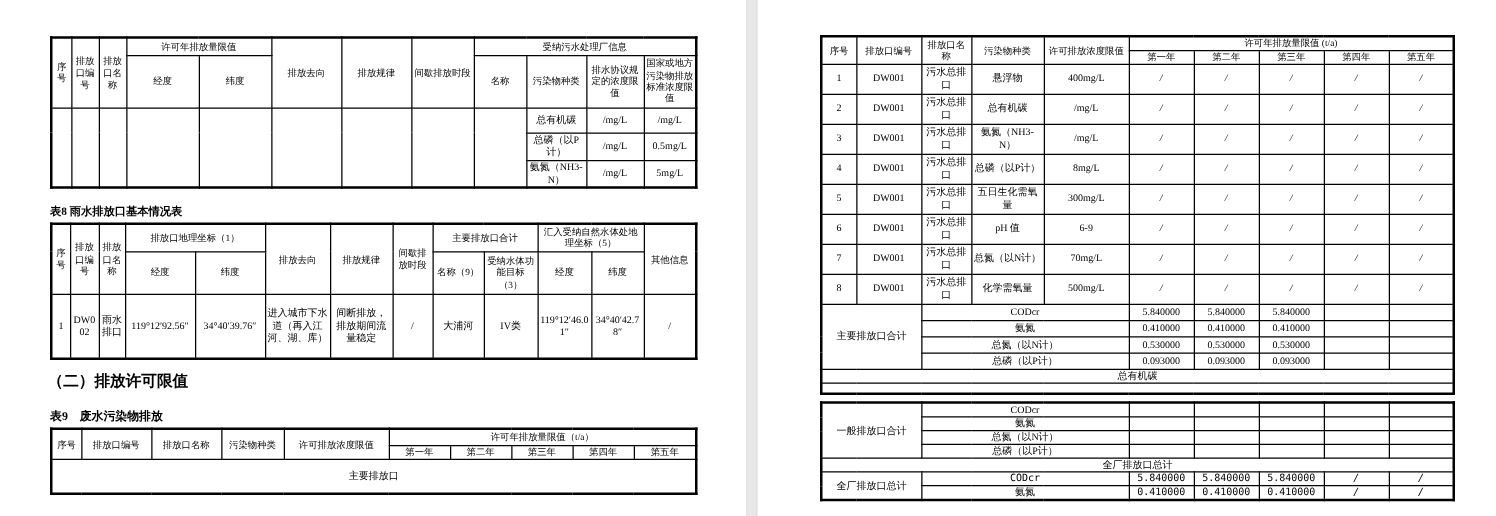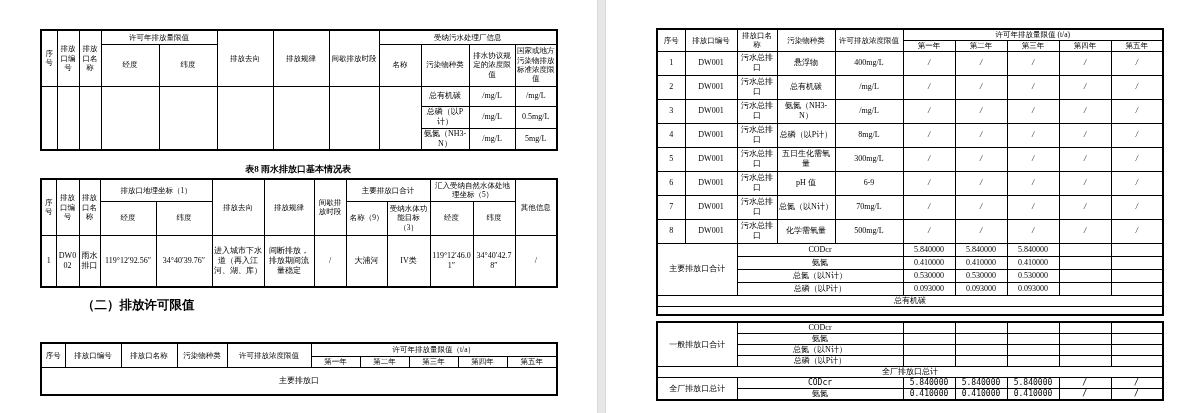--- a/index.html
+++ b/index.html
@@ -15,22 +15,22 @@
   table.tb{
     border-collapse:collapse;table-layout:fixed;position:absolute;
     border:2px solid #000;background:#fff;
   }
   table.tb td{
     border:1px solid #000;text-align:center;vertical-align:middle;
     font-size:8px;line-height:1.25;padding:0 1px;overflow:hidden;
     word-break:break-all;
   }
   table.tb td.hd{font-size:7.5px;}
-  .title{position:absolute;text-align:center;font-weight:bold;font-size:9px;}
-  #heading2{position:absolute;font-weight:bold;font-size:12.5px;margin-left:44px;}
+  .title{position:absolute;font-weight:bold;font-size:9px;}
+  #heading2{position:absolute;font-weight:bold;font-size:12.5px;}
   .mono{font-family:"DejaVu Sans Mono","Liberation Mono",monospace;font-size:7.5px;}
   .slash{font-style:italic;}
 </style>
 </head>
 <body>
 
 <div class="page" id="pageL">
 
   <table class="tb" style="left:40px;top:29px;width:516px;">
     <colgroup>
@@ -145,20 +145,21 @@
       <td>IV类</td>
       <td>119°12′46.01″</td>
       <td>34°40′42.78″</td>
       <td>/</td>
     </tr>
   </tbody>
     </table>
 
   <div id="heading2" style="left:38px;top:297px;">（二）排放许可限值</div>
 
+  <div class="title" style="left:40px;top:327px;width:516px;font-size:9.5px;">表9　废水污染物排放</div>
 
   <table class="tb" style="left:40px;top:342px;width:516px;">
     <colgroup>
       <col style="width:24px">
         <col style="width:56px">
         <col style="width:56px">
       <col style="width:50px">
         <col style="width:84px">
       <col style="width:49px">
         <col style="width:49px">

